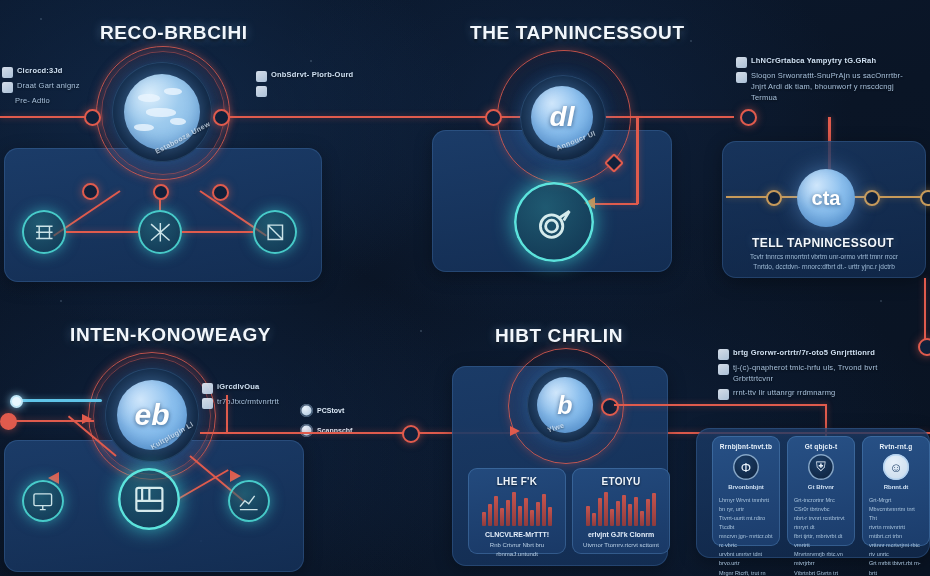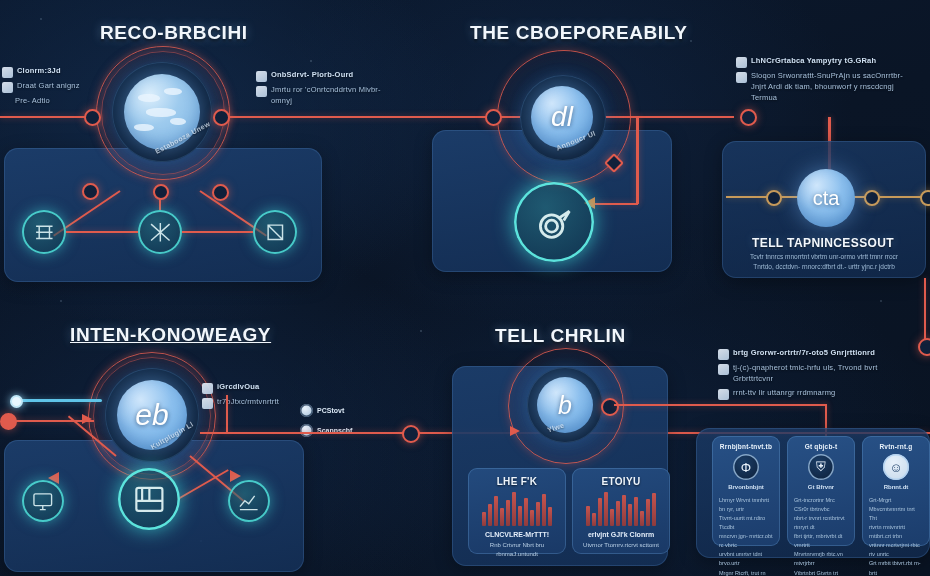--- a/index.html
+++ b/index.html
@@ -35,21 +35,21 @@
     box-shadow:0 0 10px rgba(226,92,78,.35), inset 0 0 26px rgba(226,92,78,.10);
   }
   .orbit.b{border-color:rgba(210,84,74,.55);}
   .hub-disc{
     position:absolute;border-radius:50%;
     background:radial-gradient(circle at 38% 32%, #16304f 0%, #0e2440 55%, #0b1c33 100%);
     box-shadow:0 0 26px rgba(60,120,190,.30), inset 0 0 0 1px rgba(96,150,210,.22);
   }
   .hub-core{
     position:absolute;border-radius:50%;display:flex;align-items:center;justify-content:center;
-    color:#fff;font-weight:400;font-style:italic;text-shadow:0 1px 4px rgba(10,40,80,.65);
+    color:#fff;font-weight:700;font-style:italic;text-shadow:0 1px 4px rgba(10,40,80,.65);
     box-shadow:0 0 22px rgba(120,180,245,.45), inset 0 -6px 14px rgba(30,80,150,.35);
   }
   .hub-core.blue{background:radial-gradient(circle at 34% 28%, #cfe6fb 0%, #8cc0ee 45%, #6aaae3 100%);}
   .hub-core.globe{
     background:radial-gradient(circle at 34% 28%, #dbeefc 0%, #9ecbee 40%, #78b1e2 100%);
     overflow:hidden;
   }
   .cloud{position:absolute;background:#eaf5fe;border-radius:40% 50% 45% 50%;opacity:.82;filter:blur(.4px);}
   .curve-label{
     position:absolute;color:#dce9f6;font-size:7px;font-weight:700;letter-spacing:.4px;
@@ -202,45 +202,44 @@
     <svg class="gl" viewBox="0 0 24 24" fill="none" stroke="#dff4f6" stroke-width="1.4">
         <path d="M5 5h14v14H5zM5 5l14 14"></path>
       </svg>
   </div>
   <div class="wire h" style="left:66px;top:231px;width:72px;"></div>
   <div class="wire h" style="left:182px;top:231px;width:71px;"></div>
 
   <div class="annot" style="left:2px;top:66px;width:92px;">
     <div class="row">
         <span class="bico"></span>
-        <span class="btxt">Clonrm:3Jd</span>
+        <span class="btxt">Cicrocd:3Jd</span>
       </div>
     <div class="row">
         <span class="bico"></span>
         <span class="btxt dim">Draat Gart anignz</span>
       </div>
     <div class="row" style="padding-left:13px;">
         <span class="btxt dim">Pre- Adtio</span>
       </div>
   </div>
 
   <div class="annot" style="left:256px;top:70px;width:140px;">
     <div class="row">
         <span class="bico"></span>
         <span class="btxt">OnbSdrvt- Plorb-Ourd</span>
       </div>
     <div class="row">
         <span class="bico"></span>
-        <span class="btxt dim">Jmrtu ror 'cOnrtcnddrtvn Mivbr-omnyj</span>
       </div>
   </div>
 
   <div class="panel" style="left:432px;top:130px;width:240px;height:142px;"></div>
 
-  <div class="sec-title" style="left:470px;top:22px;">THE CBOEPOREABILY</div>
+  <div class="sec-title" style="left:470px;top:22px;">THE TAPNINCESSOUT</div>
 
   <div class="orbit" style="left:497px;top:50px;width:132px;height:132px;"></div>
   <div class="hub-disc" style="left:520px;top:75px;width:86px;height:86px;"></div>
   <div class="hub-core blue" style="left:531px;top:86px;width:62px;height:62px;font-size:28px;">dl</div>
   <div class="curve-label" style="left:555px;top:137px;transform:rotate(-22deg);">Annoucr Ul</div>
 
   <div class="joint" style="left:485px;top:109px;width:13px;height:13px;"></div>
   <div class="joint diamond" style="left:607px;top:156px;width:10px;height:10px;"></div>
 
   <div class="wire v" style="left:636px;top:116px;width:2.5px;height:88px;"></div>
@@ -274,21 +273,21 @@
   <div class="joint gold" style="left:766px;top:190px;width:12px;height:12px;"></div>
   <div class="joint gold" style="left:864px;top:190px;width:12px;height:12px;"></div>
   <div class="joint gold" style="left:920px;top:190px;width:12px;height:12px;"></div>
   <div class="hub-core blue" style="left:797px;top:169px;width:58px;height:58px;font-size:20px;font-style:normal;">cta</div>
   <div class="cta-title" style="left:752px;top:236px;">TELL TAPNINCESSOUT</div>
   <div class="cta-sub" style="left:732px;top:252px;width:184px;white-space:pre-line;">Tcvtr tnnrcs mnorrtnt vbrtm unr-ormo vtrtt tmnr rrocr
 Tnrtdo, dcctdvn- rnnorc:dfbrt dt.- urttr yjnc.r jdctrb</div>
 
   <div class="panel" style="left:4px;top:440px;width:300px;height:132px;"></div>
 
-  <div class="sec-title" style="left:70px;top:324px;text-decoration:underline;">INTEN-KONOWEAGY</div>
+  <div class="sec-title" style="left:70px;top:324px;">INTEN-KONOWEAGY</div>
 
   <div class="orbit" style="left:88px;top:352px;width:126px;height:126px;"></div>
   <div class="orbit b" style="left:93px;top:357px;width:116px;height:116px;"></div>
   <div class="hub-disc" style="left:105px;top:368px;width:94px;height:94px;"></div>
   <div class="hub-core blue" style="left:117px;top:380px;width:70px;height:70px;font-size:30px;">eb</div>
   <div class="curve-label" style="left:148px;top:432px;transform:rotate(-30deg);">Kultplugin Ll</div>
 
   <div class="wire cyan" style="left:14px;top:399px;width:88px;"></div>
   <div class="joint" style="left:10px;top:395px;width:9px;height:9px;border-color:#bfe7f7;background:#e8f7ff;box-shadow:0 0 8px rgba(160,225,255,.8);"></div>
 
@@ -339,21 +338,21 @@
     <span class="lmark"></span>
     <span class="ltxt">Scannschf</span>
   </div>
 
   <div class="wire v" style="left:226px;top:395px;height:38px;"></div>
   <div class="wire h" style="left:200px;top:432px;width:730px;"></div>
   <div class="joint" style="left:402px;top:425px;width:14px;height:14px;"></div>
 
   <div class="panel" style="left:452px;top:366px;width:216px;height:200px;"></div>
 
-  <div class="sec-title" style="left:495px;top:325px;">TELL CHRLIN</div>
+  <div class="sec-title" style="left:495px;top:325px;">HIBT CHRLIN</div>
 
   <div class="orbit" style="left:508px;top:348px;width:114px;height:114px;"></div>
   <div class="hub-disc" style="left:527px;top:367px;width:76px;height:76px;"></div>
   <div class="hub-core blue" style="left:537px;top:377px;width:56px;height:56px;font-size:25px;">b</div>
   <div class="curve-label" style="left:547px;top:424px;transform:rotate(-18deg);">Ylwe</div>
 
   <div class="joint" style="left:601px;top:398px;width:14px;height:14px;"></div>
   <div class="arrow" style="left:510px;top:426px;border-top:5px solid transparent;border-bottom:5px solid transparent;border-left:10px solid #e05b4d;"></div>
 
   <div class="wire h" style="left:614px;top:404px;width:213px;"></div>

